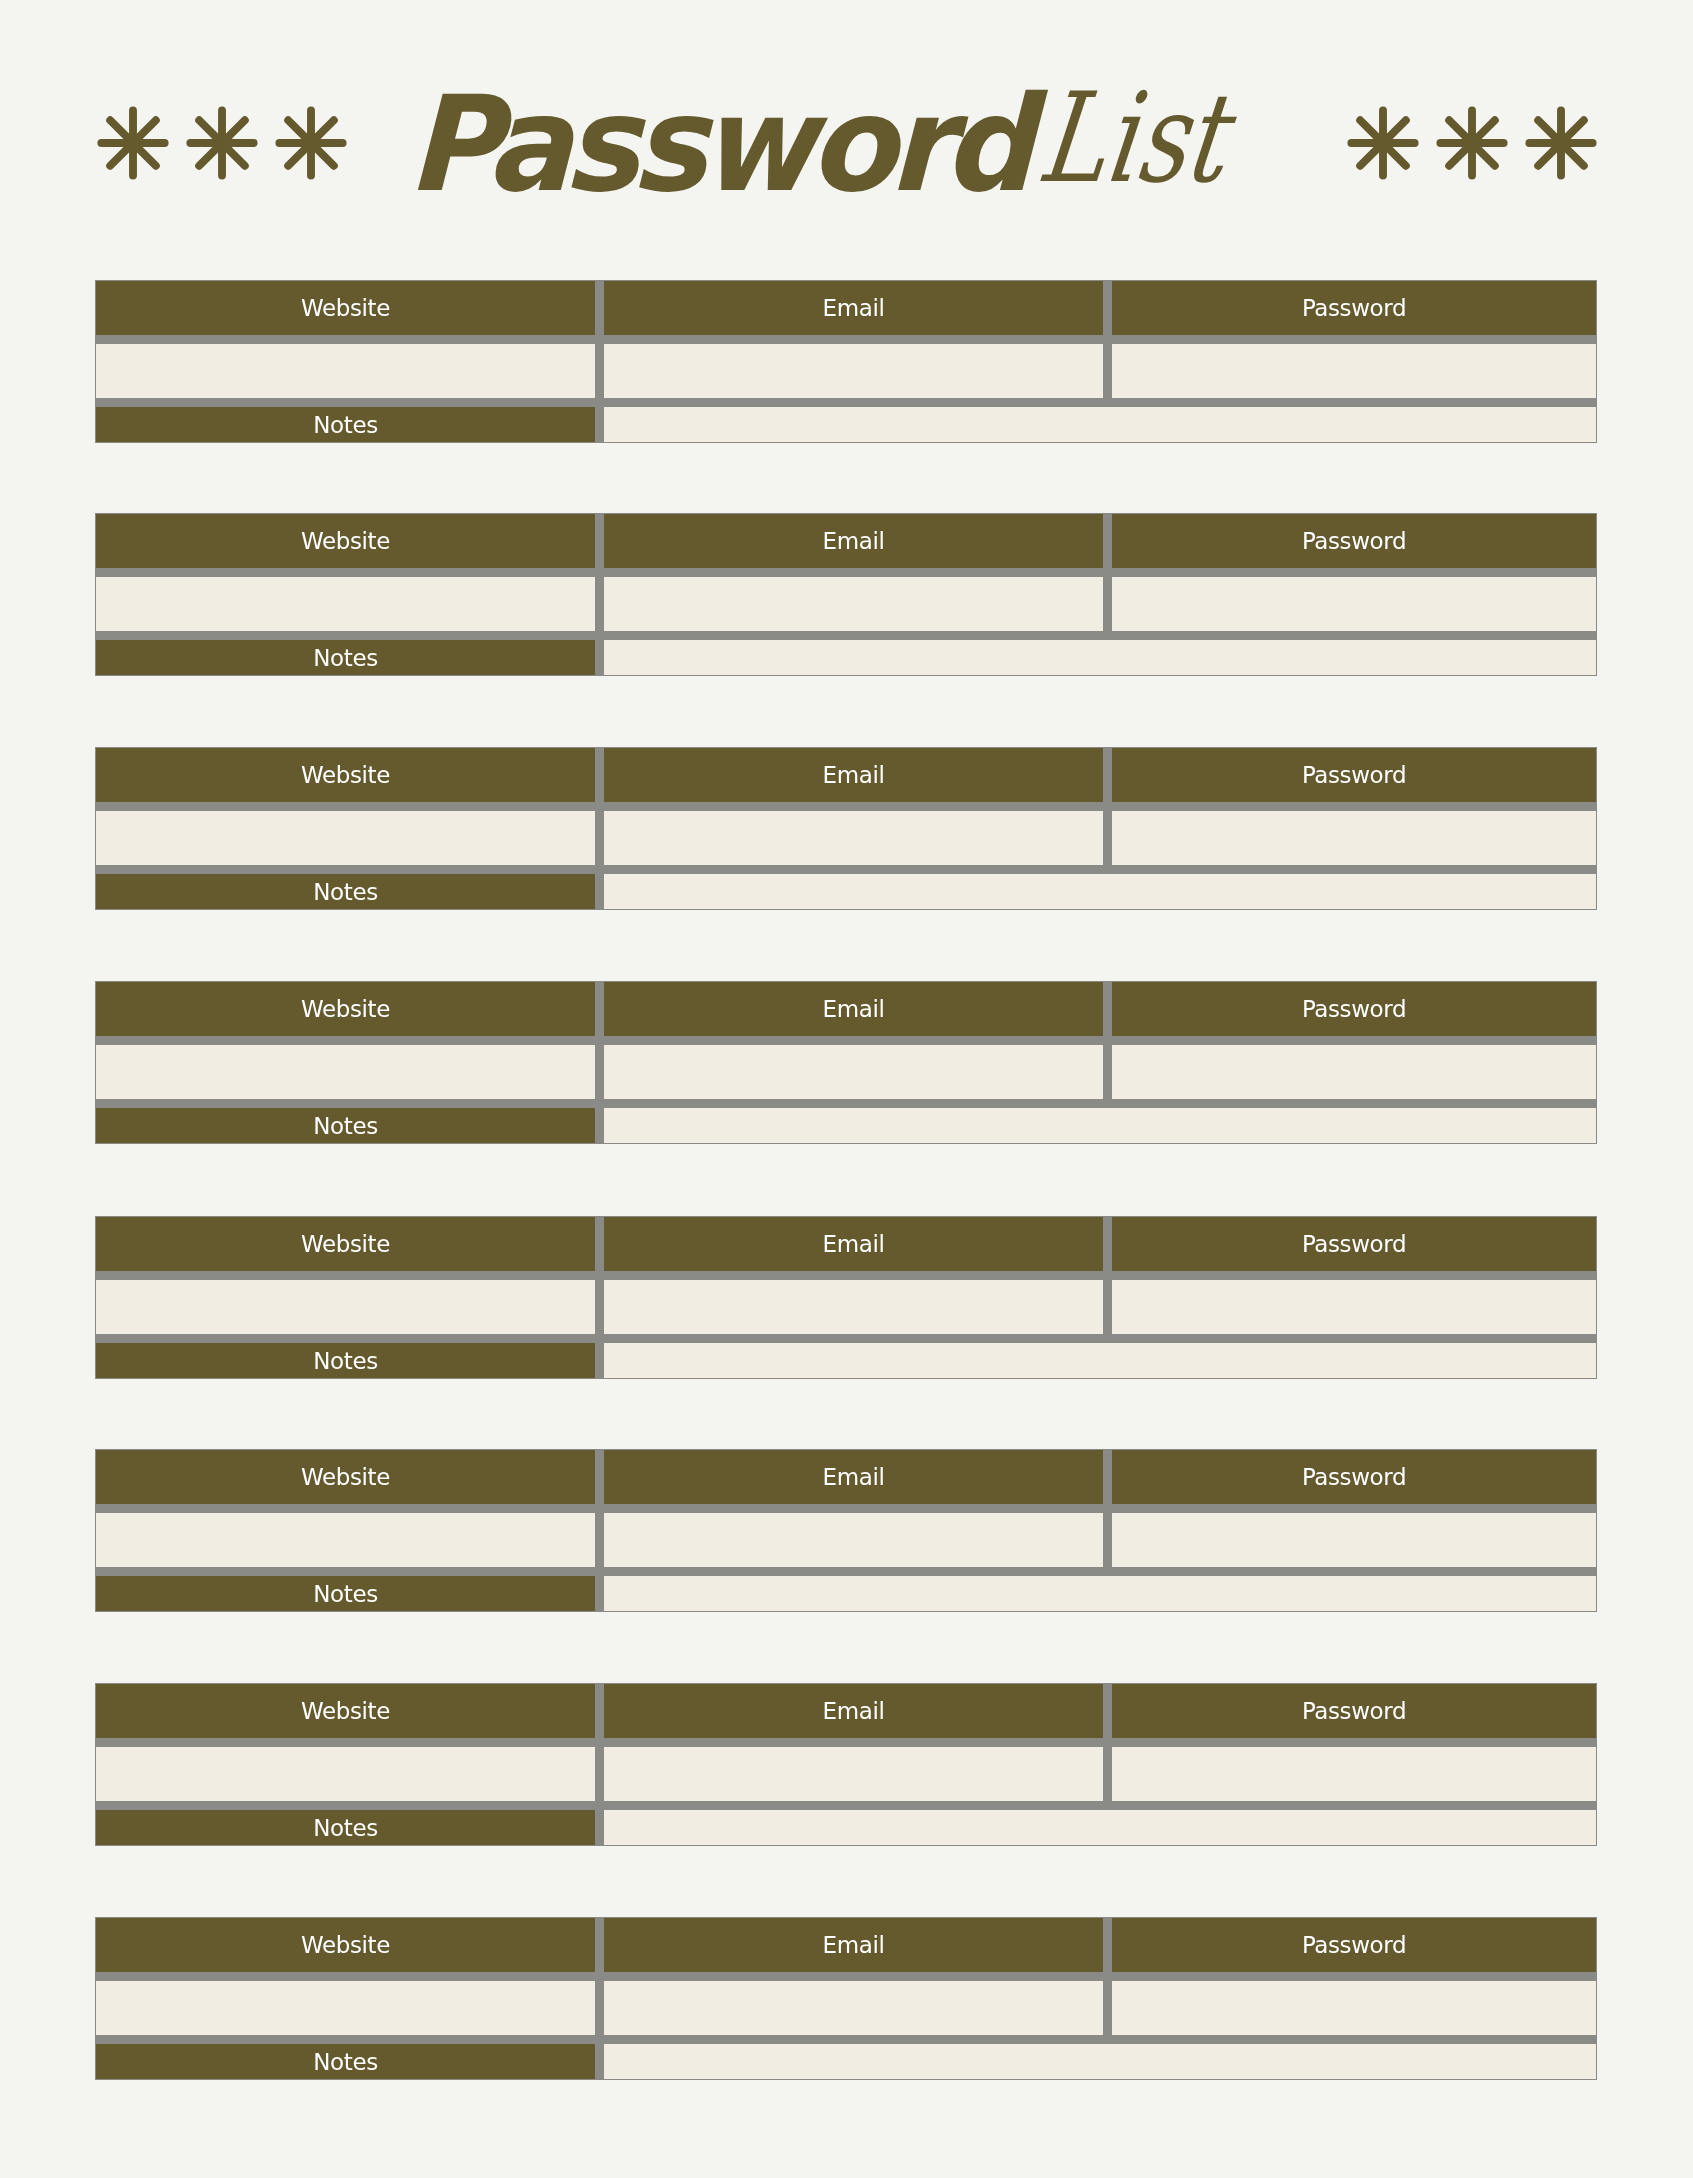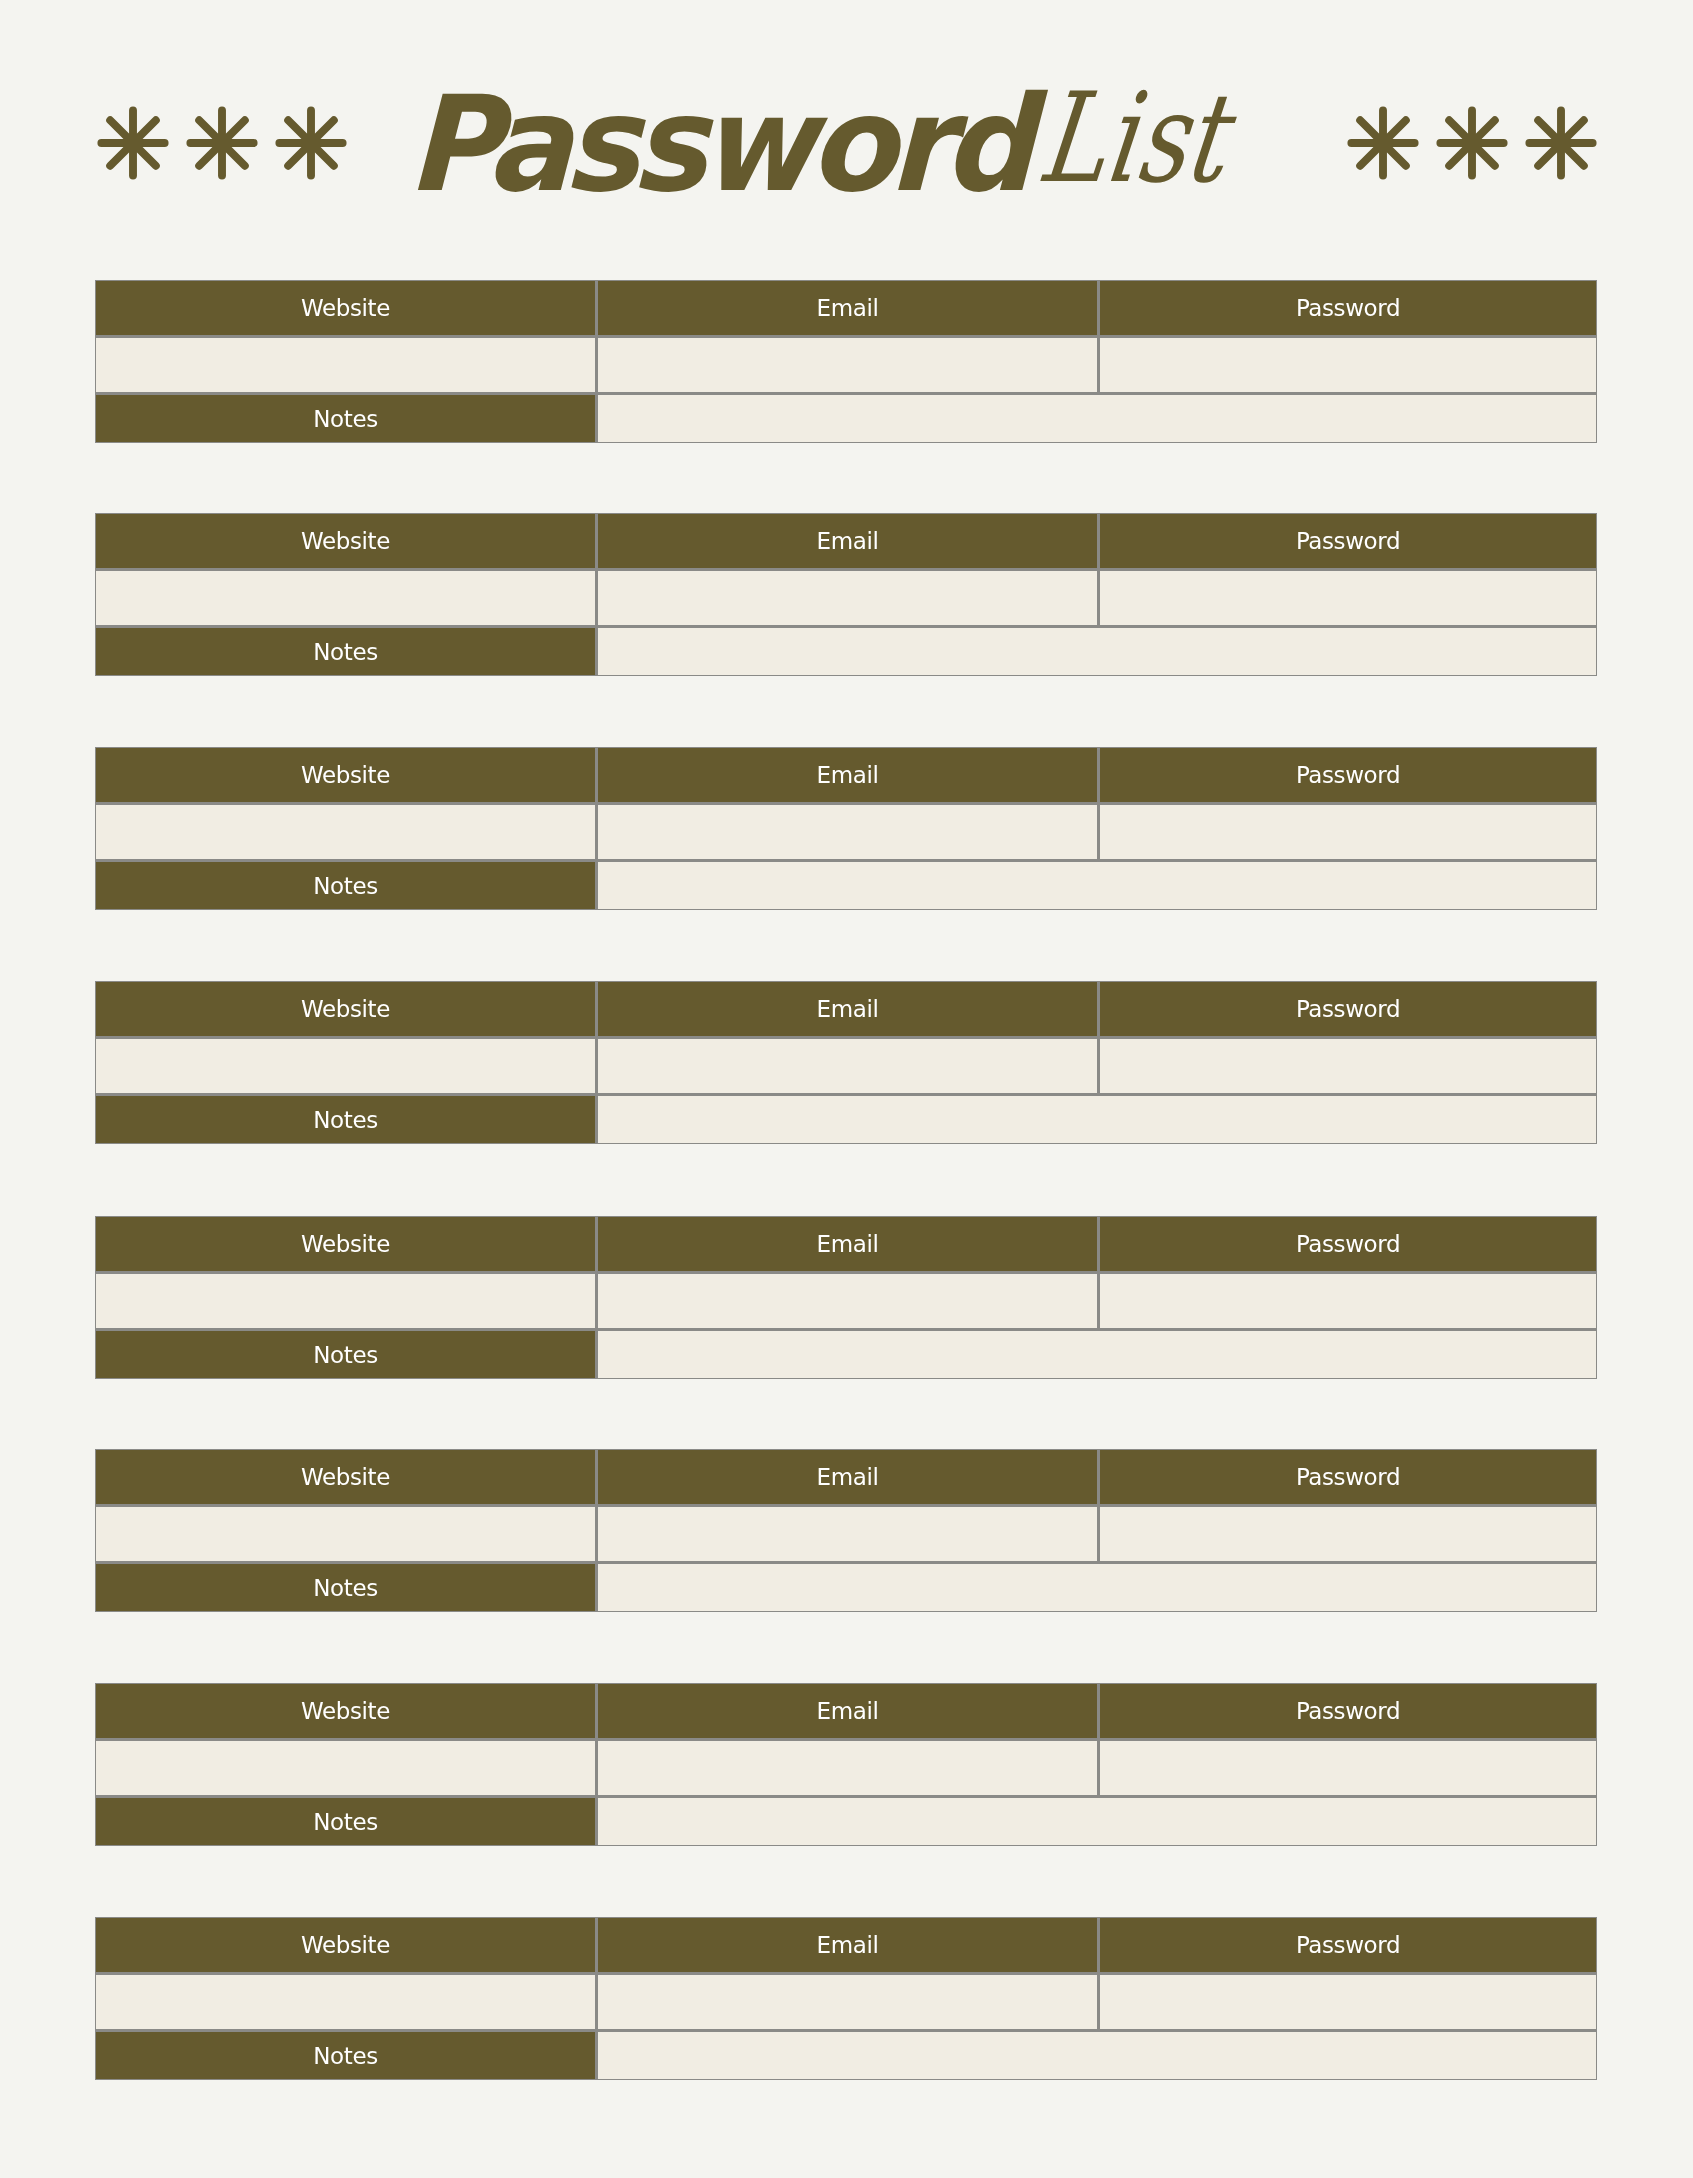--- a/index.html
+++ b/index.html
@@ -61,21 +61,21 @@
       position: absolute;
       left: 95px;
       width: 1502px;
       height: 163px;
       box-sizing: border-box;
       border: 1.8px solid #8A8A87;
       display: grid;
       grid-template-columns: 499px 499px 1fr;
       grid-template-rows: 54px 54px 1fr;
       background: #8A8A87;
-      gap: 3px;
+      gap: 9px;
     }
     .cell {
       box-sizing: border-box;
       display: flex;
       align-items: center;
       justify-content: center;
       font-family: "DejaVu Sans", sans-serif;
       font-size: 23px;
       color: #FFFFFF;
       letter-spacing: -0.4px;

